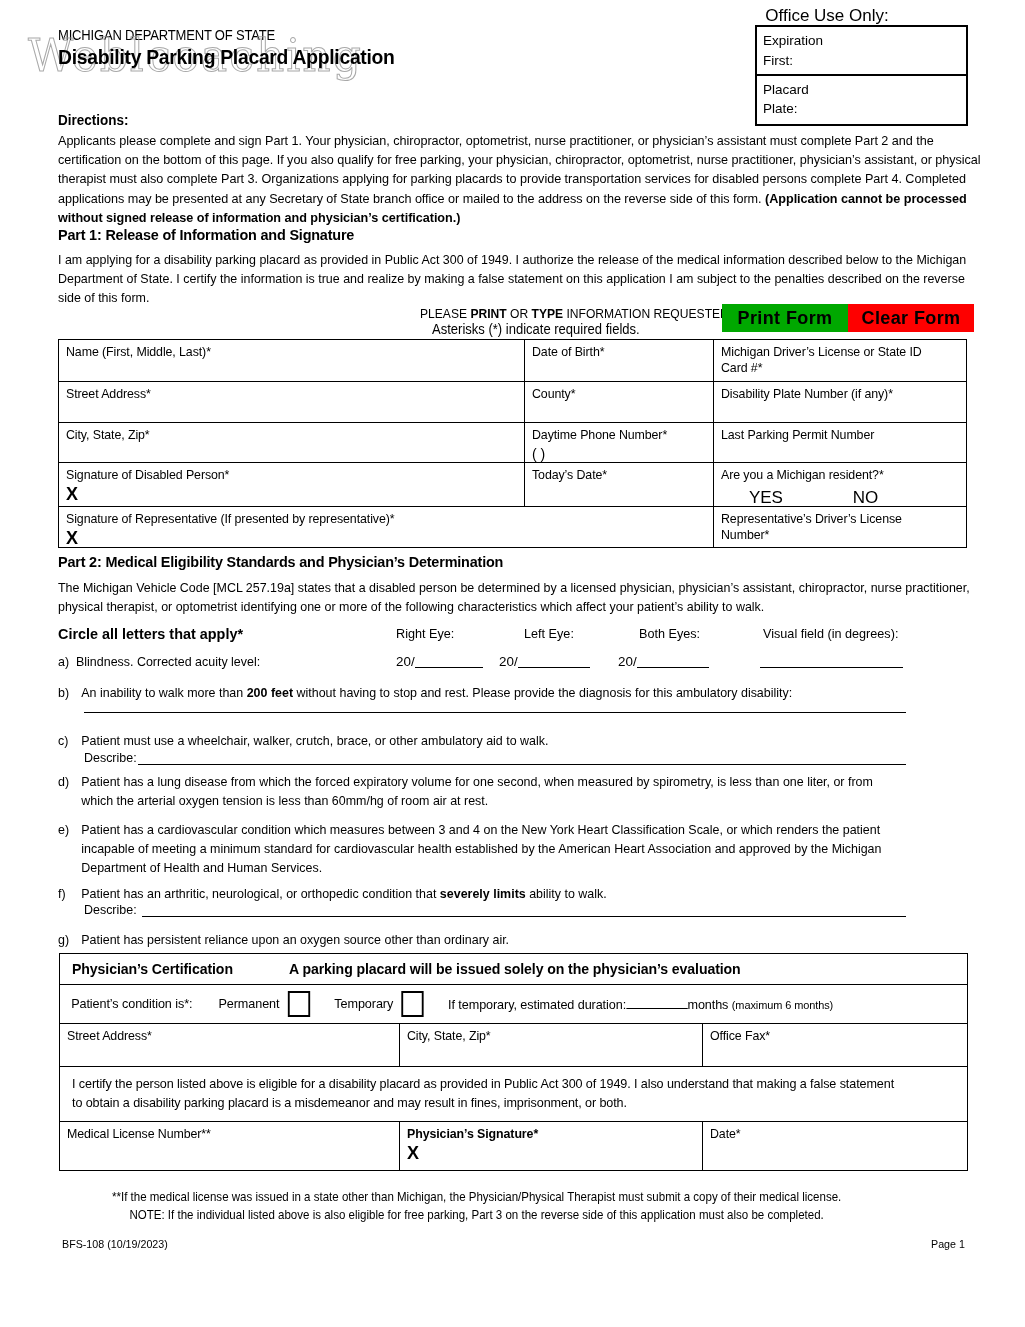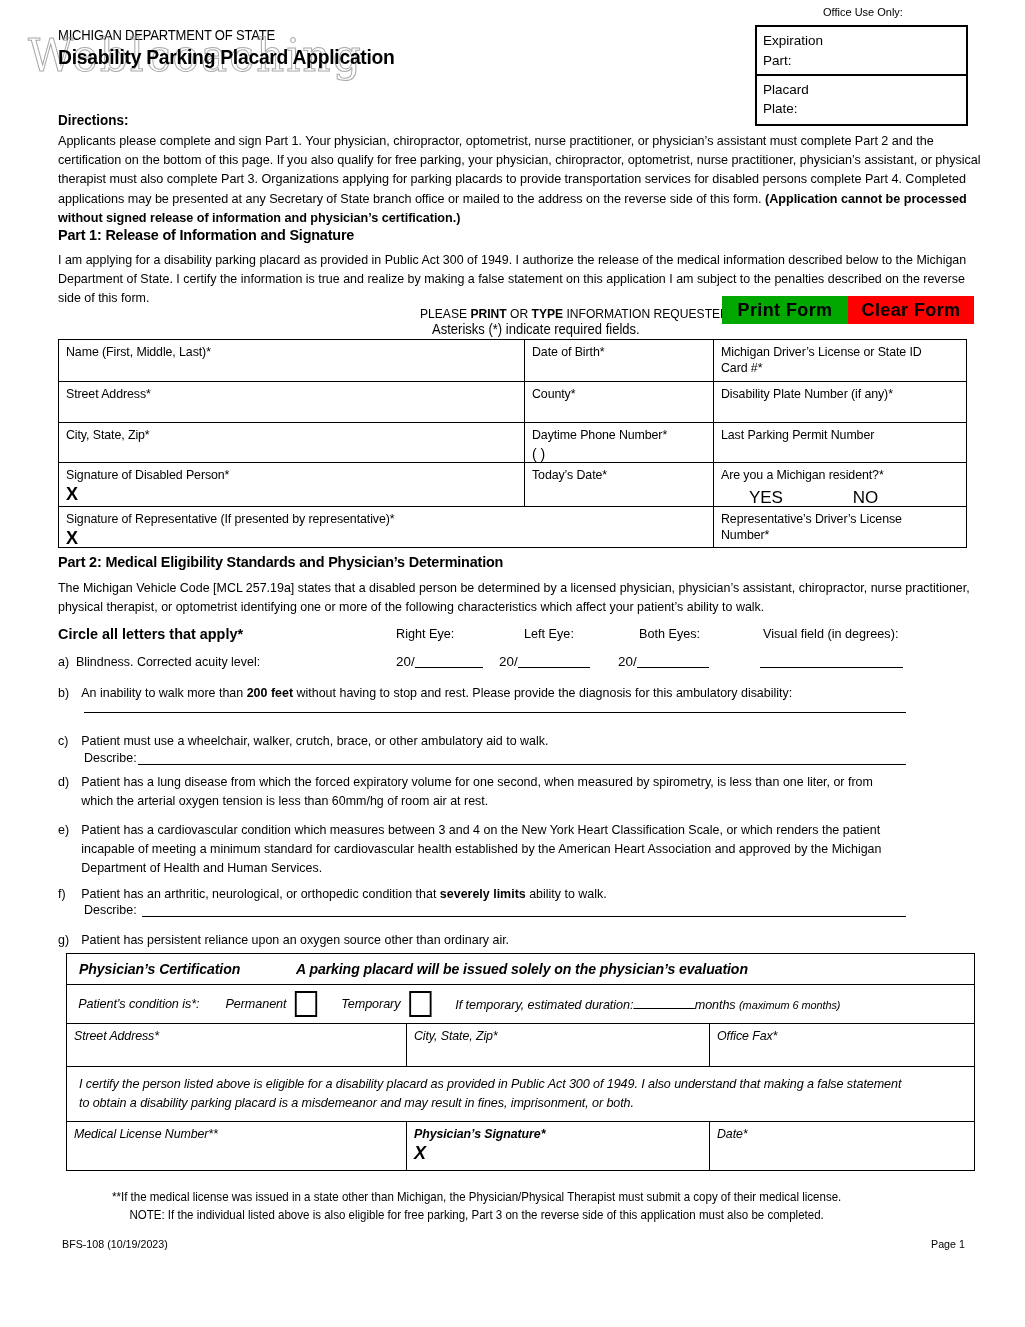--- a/index.html
+++ b/index.html
@@ -33,25 +33,25 @@
     text-shadow: 0 0 0 rgba(0,0,0,0);
     white-space: nowrap;
     z-index: 50;
     pointer-events: none;
     opacity: .85;
   }
 
   
   #office-use-label {
     position: absolute;
-    left: 756px;
+    left: 720px;
     top: 6px;
     width: 214px;
     text-align: center;
-    font-size: 11px;
+    font-size: 17px;
   }
   #office-box {
     position: absolute;
     left: 755px;
     top: 25px;
     width: 213px;
     height: 101px;
     border: 2px solid #000;
     box-sizing: border-box;
   }
@@ -119,21 +119,21 @@
     font-size: 13px;
   }
   #print-type-2 {
     left: 432px; top: 321px;
     font-size: 14px;
   }
 
   
   #btn-row {
     position: absolute;
-    left: 722px; top: 296px;
+    left: 722px; top: 304px;
     display: flex;
     z-index: 40;
   }
   #btn-row .formbtn {
     width: 126px;
     height: 28px;
     display: flex;
     align-items: center;
     justify-content: center;
     font-size: 18px;
@@ -228,21 +228,21 @@
   #desc-c { left: 84px; top: 750px; }
   #rule-c  { left: 138px; top: 764px; width: 768px; }
   #item-d { left: 58px; top: 772px; width: 900px; }
   #item-e { left: 58px; top: 820px; width: 900px; }
   #item-f { left: 58px; top: 884px; width: 900px; }
   #desc-f { left: 84px; top: 902px; }
   #rule-f  { left: 142px; top: 916px; width: 764px; }
   #item-g { left: 58px; top: 930px; width: 900px; }
 
   
-  #tbl-cert { left: 66px; top: 953px; width: 908px; font-style: italic; }
+  #tbl-cert { left: 59px; top: 953px; width: 908px; }
   #cert-title-cell {
     padding: 7px 0 7px 12px;
     font-size: 15px;
     font-weight: bold;
   }
   #cert-title-cell .sub { margin-left: 46px; }
   #cond-cell { padding: 0; }
   #cond-inner {
     display: flex;
     align-items: center;
@@ -301,21 +301,21 @@
 <body>
 
 <div id="page">
 
   <div id="watermark">Weblcoaching</div>
 
   <div class="blk" id="office-use-label">Office Use Only:</div>
   <div id="office-box">
     <div class="ob-row first">
       <div>Expiration</div>
-      <div>Part:</div>
+      <div>First:</div>
     </div>
     <div class="ob-row">
       <div>Placard</div>
       <div>Plate:</div>
     </div>
   </div>
 
   <div class="blk" id="dept-line">MICHIGAN DEPARTMENT OF STATE</div>
   <div class="blk" id="doc-title">Disability Parking Placard Application</div>
 

